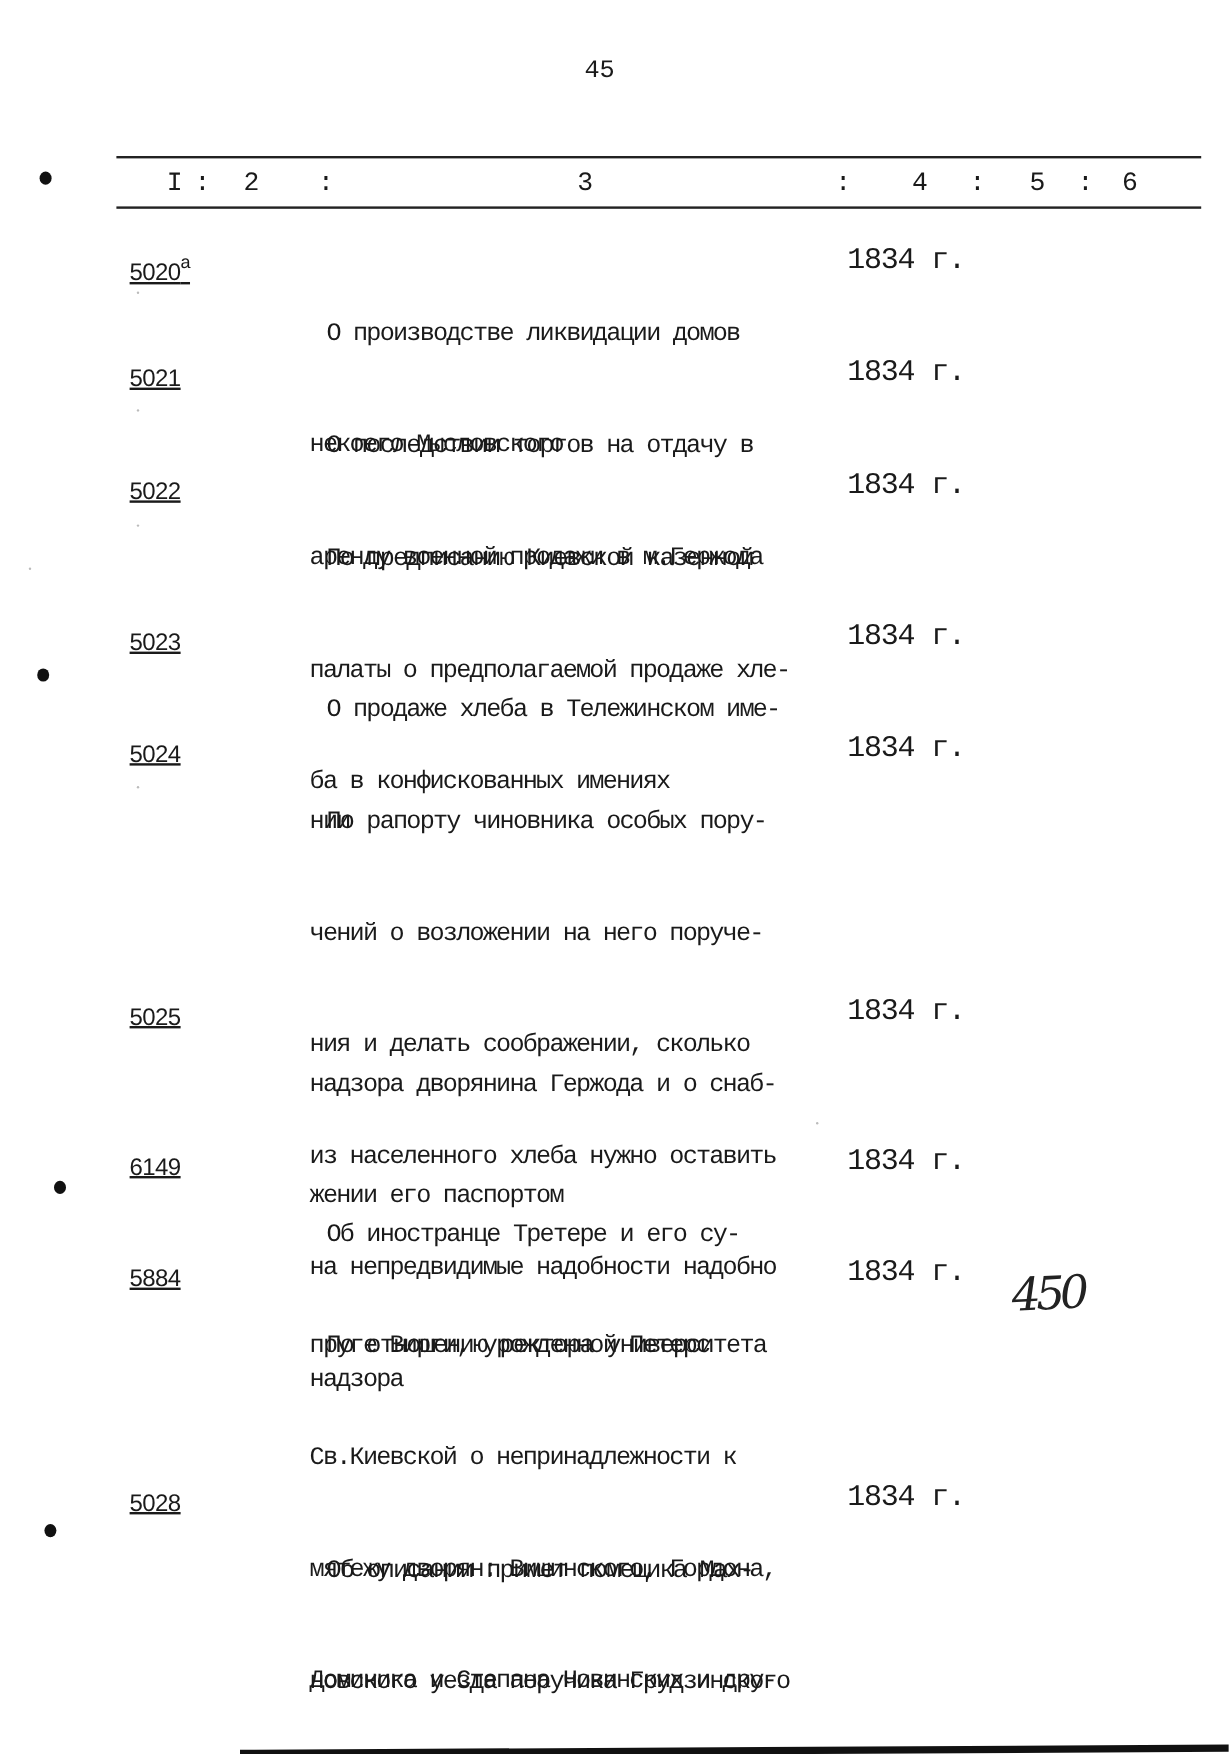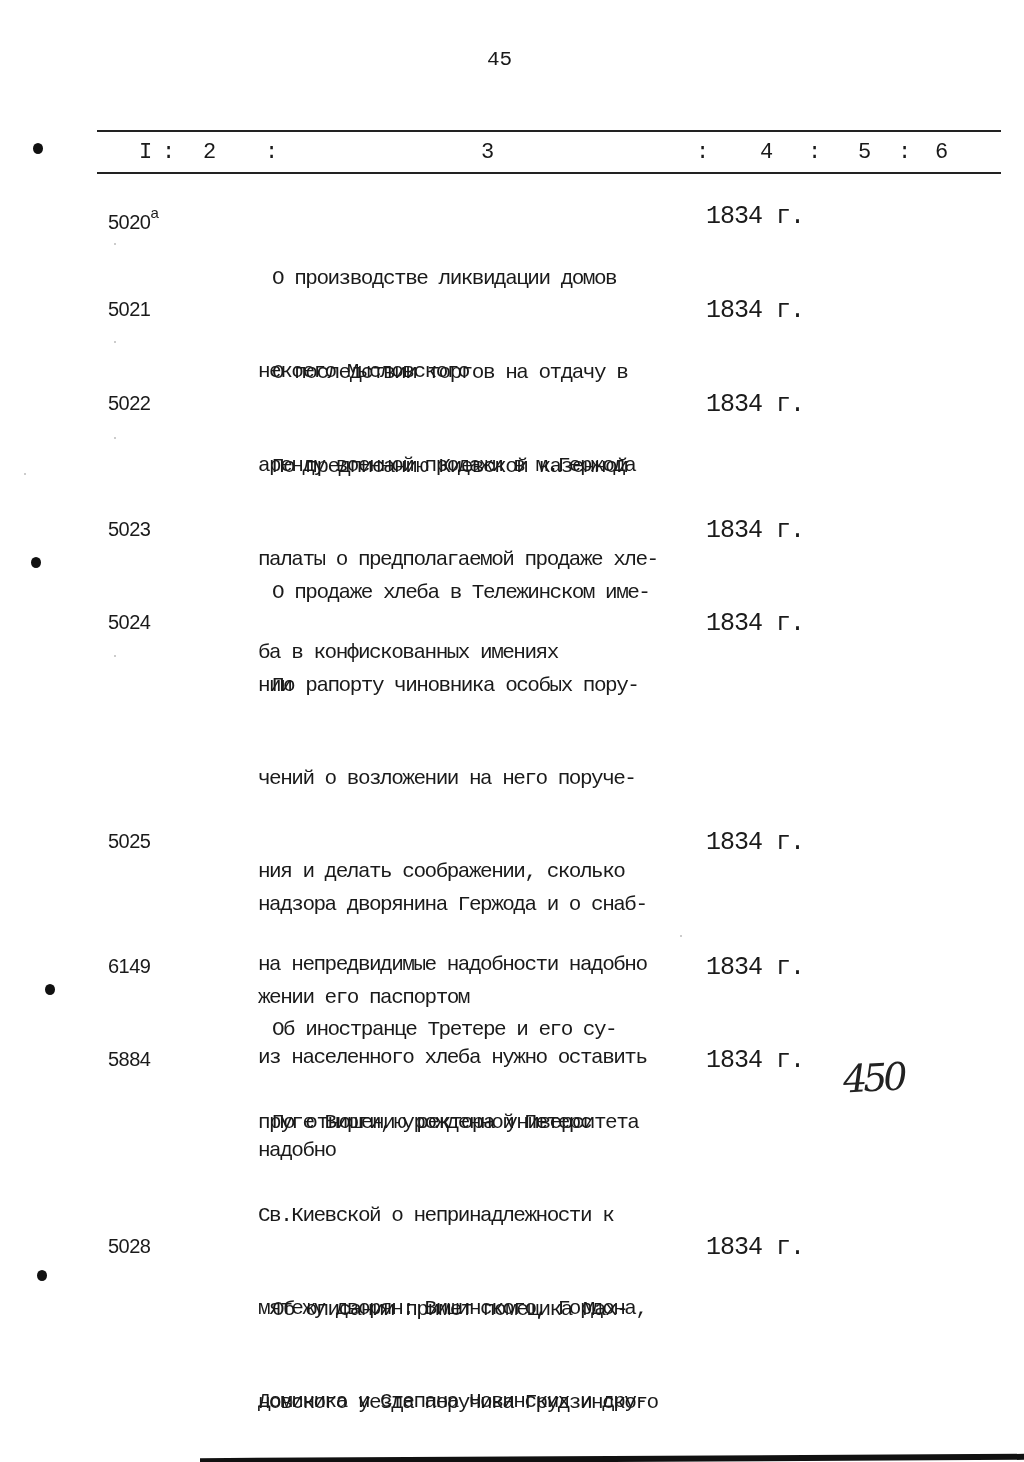--- a/index.html
+++ b/index.html
@@ -18,21 +18,21 @@
   }
   .rule.top { top: 130px; }
   .rule.bottom { top: 172px; }
   .hdr {
     position: absolute; top: 140px; font-size: 22px; line-height: 26px;
   }
   .row { position: absolute; left: 0; width: 1024px; }
   .num {
     position: absolute; left: 108px; top: 0;
     font-family: "Liberation Sans", "DejaVu Sans", sans-serif;
-    font-size: 20px; line-height: 29px; letter-spacing: -0.5px;
+    font-size: 20px; line-height: 42px; letter-spacing: -0.5px; text-decoration: underline;
   }
   .num sup { font-size: 15px; position: relative; top: -3px; }
   .desc {
     position: absolute; left: 258px; top: 0; width: 470px;
     font-size: 21px; line-height: 31px; letter-spacing: -1.5px;
     white-space: pre;
   }
   .desc .line { display: block; }
   .desc .line.first { padding-left: 14px; }
   .year {
@@ -120,23 +120,23 @@
     </div>
     <div class="year">1834 г.</div>
   </div>
 
   <div class="row" style="top:608px;">
     <div class="num">5024</div>
     <div class="desc">
       <span class="line first">По рапорту чиновника особых пору-</span>
       <span class="line">чений о возложении на него поруче-</span>
       <span class="line">ния и делать соображении, сколько</span>
+      <span class="line">из населенного хлеба нужно оставить</span>
       <span class="line">на непредвидимые надобности надобно</span>
-      <span class="line">из населенного хлеба нужно оставить</span>
-      <span class="line">надобно</span>
+      <span class="line">надзора</span>
     </div>
     <div class="year">1834 г.</div>
   </div>
 
   <div class="row" style="top:827px;">
     <div class="num">5025</div>
     <div class="desc">
       <span class="line">надзора дворянина Гержода и о снаб-</span>
       <span class="line">жении его паспортом</span>
     </div>

